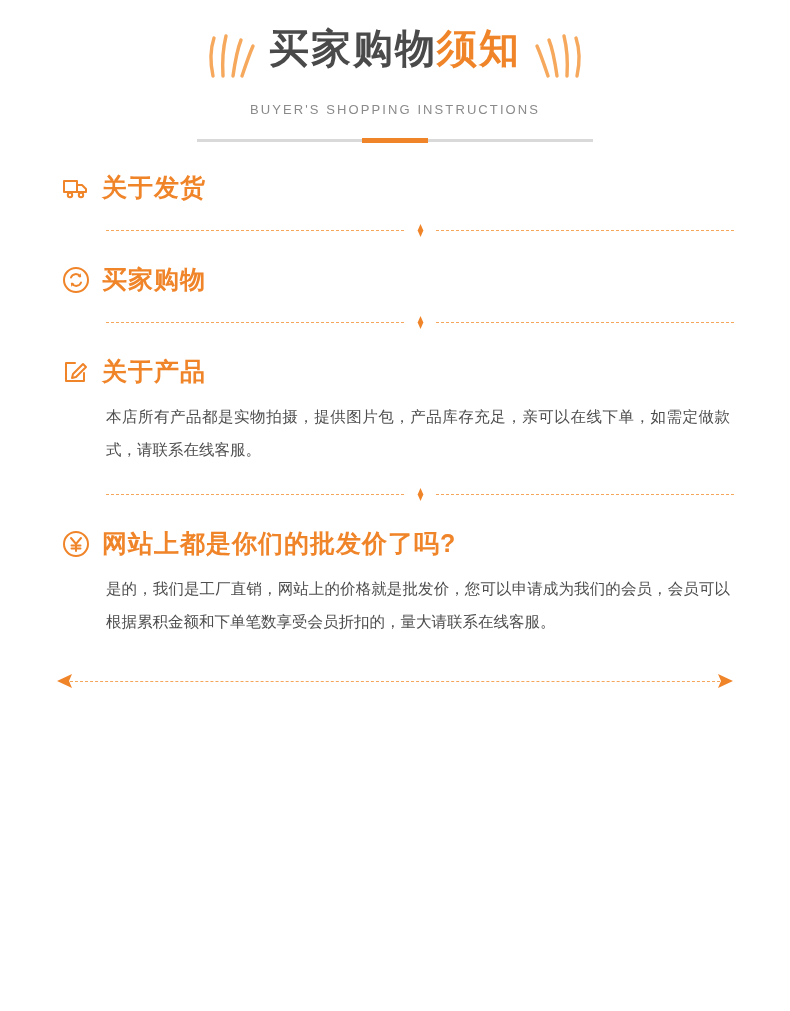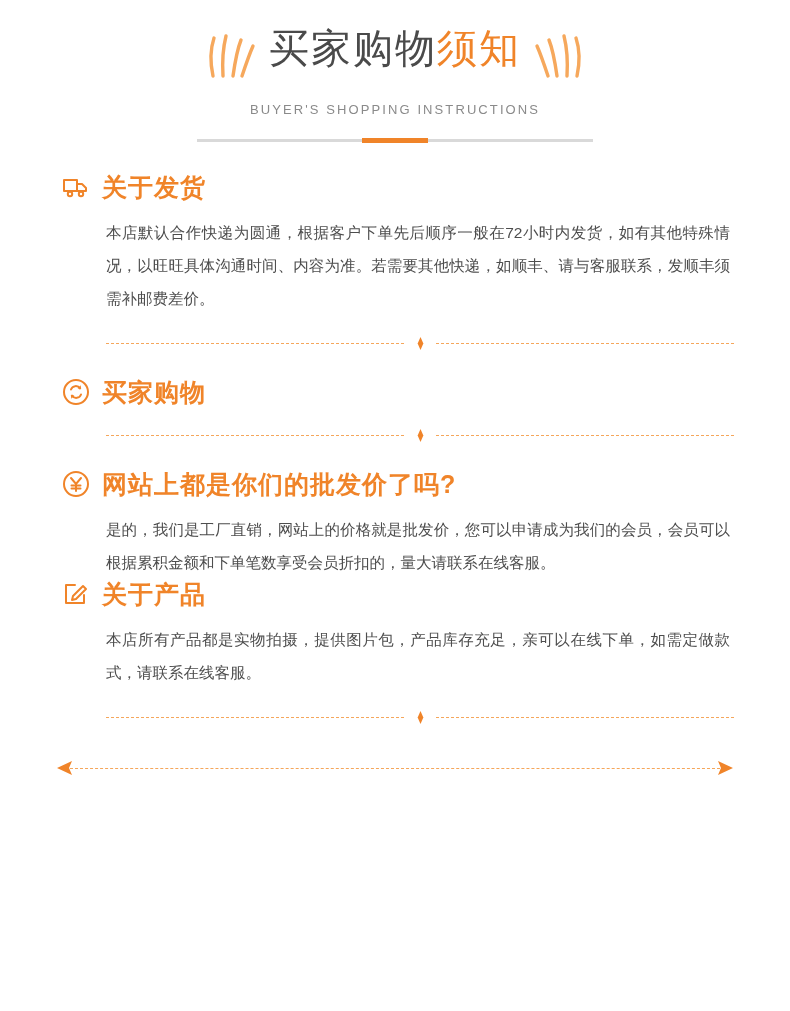--- a/index.html
+++ b/index.html
@@ -24,21 +24,21 @@
     padding-top: 22px;
     text-align: center;
   }
   .title-row {
     position: relative;
     display: inline-block;
     padding: 0 66px;
   }
   .main-title {
     font-size: 40px;
-    font-weight: normal;
+    font-weight: bold;
     letter-spacing: 2px;
     color: #4a4a4a;
     line-height: 52px;
     white-space: nowrap;
   }
   .main-title .accent { color: #F08429; }
   .sub-title {
     margin-top: 28px;
     font-size: 13px;
     letter-spacing: 2.1px;
@@ -75,21 +75,21 @@
     background: #F08429;
   }
 
   
   .content { padding: 30px 56px 0 56px; }
 
   .section { position: relative; }
 
   .sec-head {
     display: flex;
-    align-items: center;
+    align-items: flex-end;
     gap: 12px;
     padding-left: 6px;
   }
   .sec-icon {
     width: 28px;
     height: 28px;
     flex: 0 0 28px;
     display: block;
   }
   .sec-title {
@@ -206,23 +206,20 @@
           <svg viewBox="0 0 28 28" width="28" height="28" aria-hidden="true">
             <g fill="none" stroke="#F08429" stroke-width="2" stroke-linecap="round" stroke-linejoin="round">
               <path d="M2 7h13v11H2z"></path>
               <path d="M15 11h5l4 4v3h-9z"></path>
               <circle cx="8" cy="21" r="2.2" fill="#fff"></circle>
               <circle cx="19" cy="21" r="2.2" fill="#fff"></circle>
             </g>
           </svg>
         </span>
         <span class="sec-title">关于发货</span>
-      </div>
-      <div class="sec-body">
-        <p>本店默认合作快递为圆通，根据客户下单先后顺序一般在72小时内发货，如有其他特殊情况，以旺旺具体沟通时间、内容为准。若需要其他快递，如顺丰、请与客服联系，发顺丰须需补邮费差价。</p>
       </div>
       <div class="divider">
         <div class="dash"></div>
         <div class="diamond">
           <svg viewBox="0 0 16 16" width="15" height="15" aria-hidden="true">
             <path d="M8 1 L11 8 L8 15 L5 8 Z" fill="#F08429"></path>
           </svg>
         </div>
       </div>
     </div>
@@ -249,58 +246,58 @@
             <path d="M8 1 L11 8 L8 15 L5 8 Z" fill="#F08429"></path>
           </svg>
         </div>
       </div>
     </div>
 
     <div class="section">
       <div class="sec-head">
         <span class="sec-icon">
           <svg viewBox="0 0 28 28" width="28" height="28" aria-hidden="true">
+            <g fill="none" stroke="#F08429" stroke-width="2" stroke-linecap="round" stroke-linejoin="round">
+              <path d="M22 15v8H4V5h9"></path>
+              <path d="M11 16l10-10 3 3-10 10-4 1z"></path>
+            </g>
+          </svg>
+        </span>
+        <span class="sec-title">关于产品</span>
+      </div>
+      <div class="sec-body">
+        <p>本店所有产品都是实物拍摄，提供图片包，产品库存充足，亲可以在线下单，如需定做款式，请联系在线客服。</p>
+      </div>
+      <div class="divider">
+        <div class="dash"></div>
+        <div class="diamond">
+          <svg viewBox="0 0 16 16" width="15" height="15" aria-hidden="true">
+            <path d="M8 1 L11 8 L8 15 L5 8 Z" fill="#F08429"></path>
+          </svg>
+        </div>
+      </div>
+    </div>
+
+    <div class="section">
+      <div class="sec-head">
+        <span class="sec-icon">
+          <svg viewBox="0 0 28 28" width="28" height="28" aria-hidden="true">
             <circle cx="14" cy="14" r="12" fill="none" stroke="#F08429" stroke-width="2"></circle>
             <g fill="none" stroke="#F08429" stroke-width="2" stroke-linecap="round">
               <path d="M9 8l5 6 5-6"></path>
               <path d="M14 14v7"></path>
               <path d="M9.5 15.5h9"></path>
               <path d="M9.5 18.5h9"></path>
             </g>
           </svg>
         </span>
         <span class="sec-title">网站上都是你们的批发价了吗?</span>
       </div>
       <div class="sec-body">
         <p>是的，我们是工厂直销，网站上的价格就是批发价，您可以申请成为我们的会员，会员可以根据累积金额和下单笔数享受会员折扣的，量大请联系在线客服。</p>
-      </div>
-    </div>
-
-    <div class="section">
-      <div class="sec-head">
-        <span class="sec-icon">
-          <svg viewBox="0 0 28 28" width="28" height="28" aria-hidden="true">
-            <g fill="none" stroke="#F08429" stroke-width="2" stroke-linecap="round" stroke-linejoin="round">
-              <path d="M22 15v8H4V5h9"></path>
-              <path d="M11 16l10-10 3 3-10 10-4 1z"></path>
-            </g>
-          </svg>
-        </span>
-        <span class="sec-title">关于产品</span>
-      </div>
-      <div class="sec-body">
-        <p>本店所有产品都是实物拍摄，提供图片包，产品库存充足，亲可以在线下单，如需定做款式，请联系在线客服。</p>
-      </div>
-      <div class="divider">
-        <div class="dash"></div>
-        <div class="diamond">
-          <svg viewBox="0 0 16 16" width="15" height="15" aria-hidden="true">
-            <path d="M8 1 L11 8 L8 15 L5 8 Z" fill="#F08429"></path>
-          </svg>
-        </div>
       </div>
     </div>
 
   </div>
 
   <div class="footer-rule">
     <div class="dash"></div>
     <span class="arrow-l">
       <svg viewBox="0 0 20 18" width="20" height="18" aria-hidden="true">
         <path d="M1 9 L16 2 L13 9 L16 16 Z" fill="#F08429"></path>

